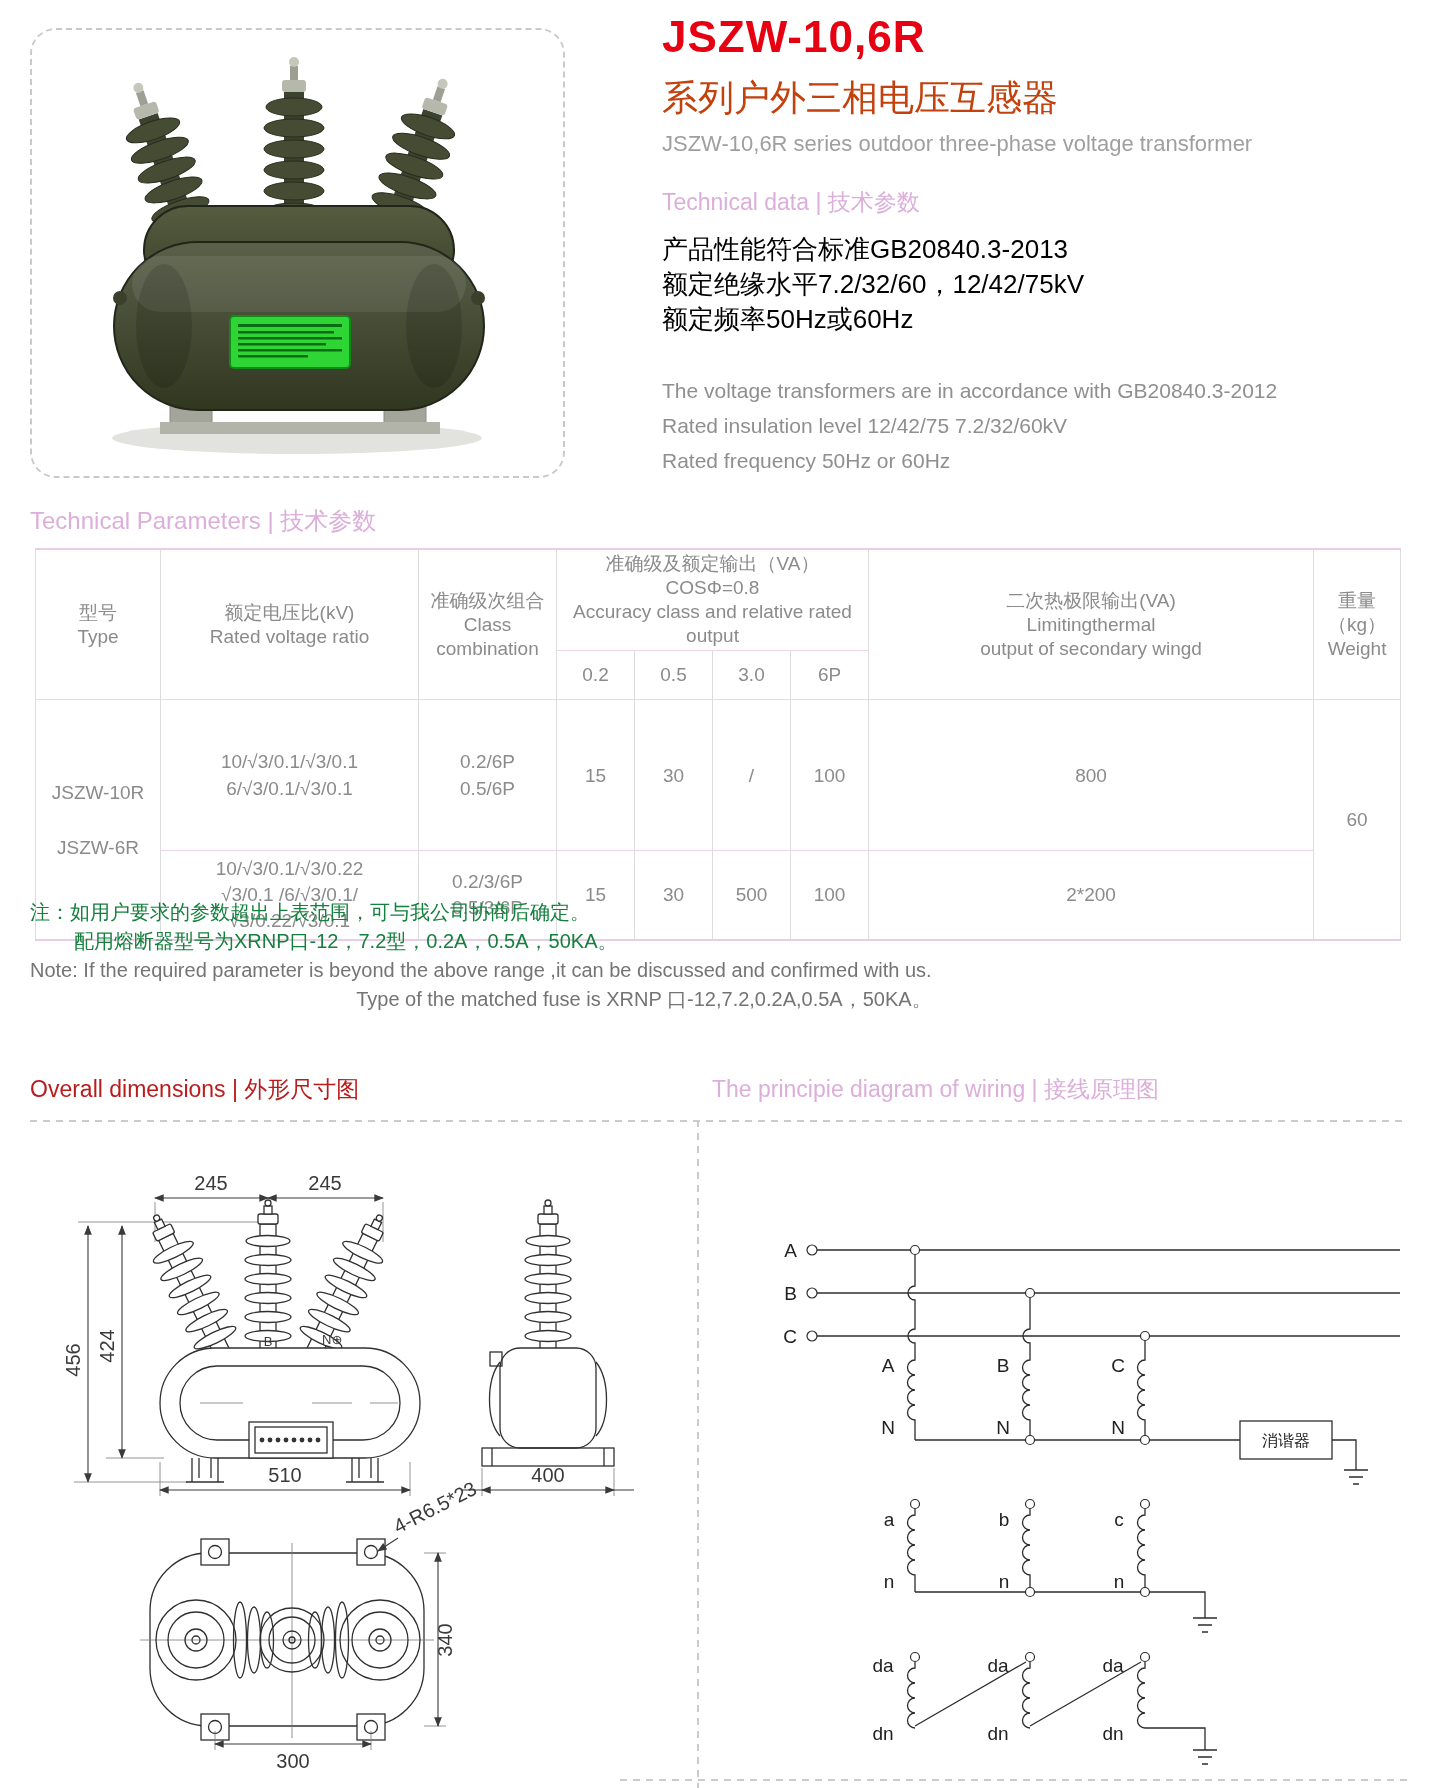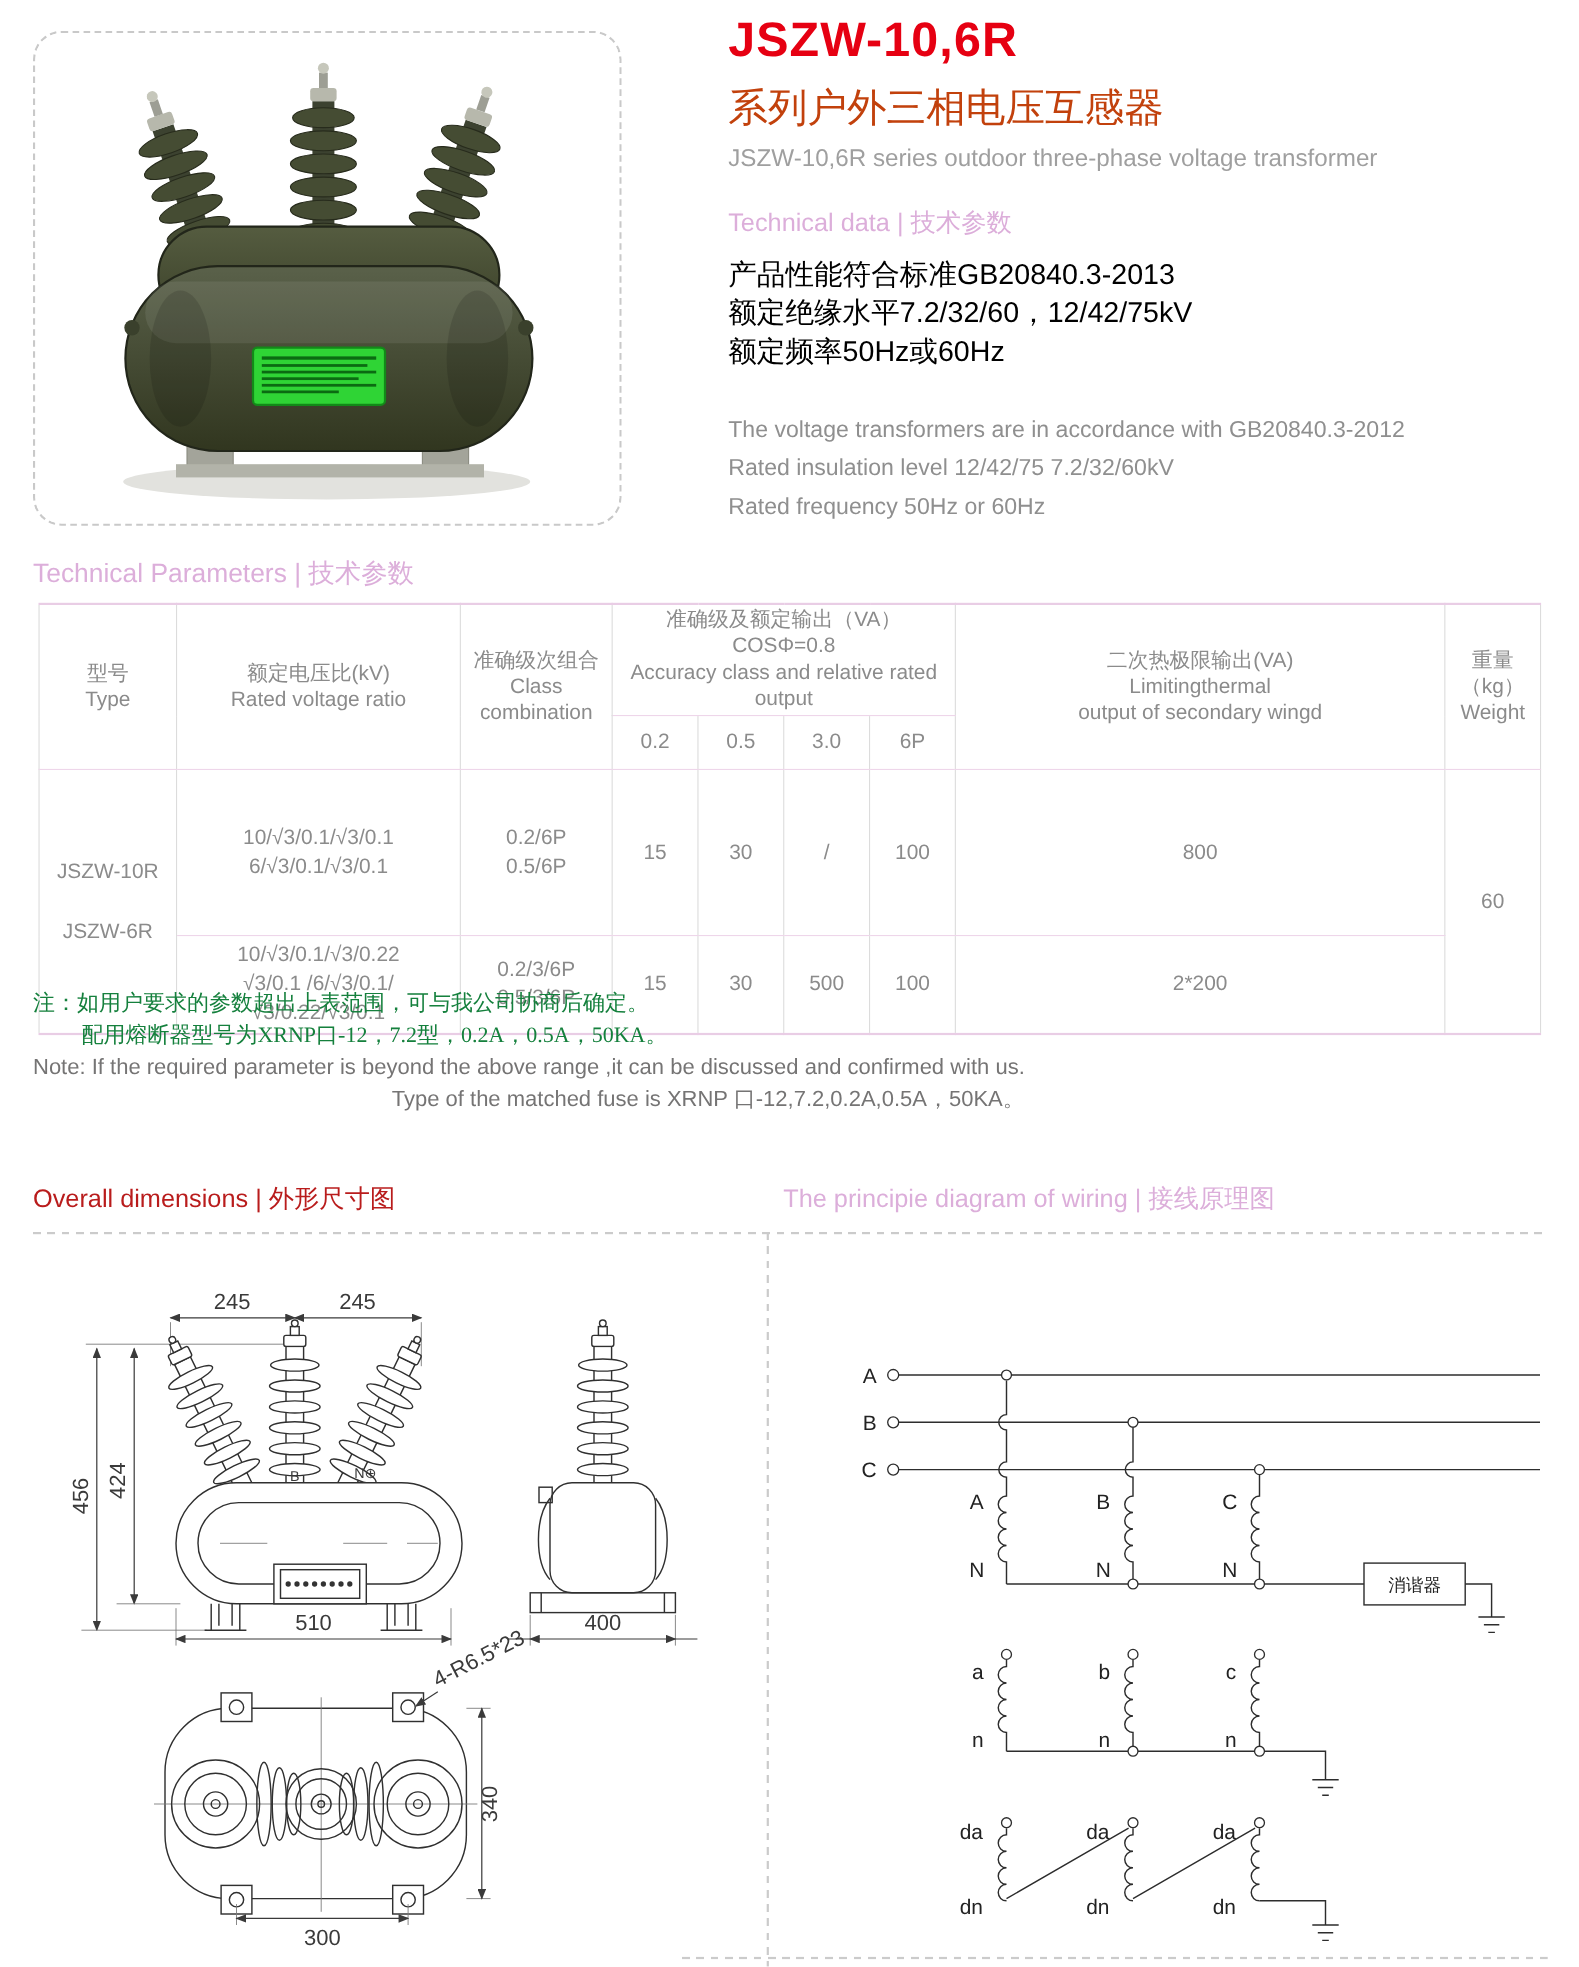--- a/index.html
+++ b/index.html
@@ -27,21 +27,21 @@
              vertical-align:middle;line-height:24px;padding:2px;}
   .hr1 td{height:50px;}
   .hr2 td{height:44px;}
   .dr1 td{height:146px;line-height:27px;}
   .dr2 td{height:84px;line-height:26px;}
   .type-cell div+div{margin-top:28px;}
   
   .notes{position:absolute;left:30px;top:898px;font-size:20px;line-height:29px;}
   .notes .cn{color:#15803d;}
   .notes .en{color:#757474;}
-  .notes .ind1{padding-left:44px;font-family:Liberation Serif, serif;}
+  .notes .ind1{padding-left:44px;}
   .notes .ind2{padding-left:62px;text-align:right;}
   
   .dims-heading{position:absolute;left:30px;top:1074px;font-size:23px;color:#b91c1c;}
   .wiring-heading{position:absolute;left:712px;top:1074px;font-size:23px;color:#dcaeda;}
   .dash-h{position:absolute;left:30px;top:1120px;width:1375px;height:2px;
           background:repeating-linear-gradient(90deg,#cbcbcb 0 7px,transparent 7px 13px);}
   .dash-v{position:absolute;left:697px;top:1120px;width:2px;height:668px;
           background:repeating-linear-gradient(180deg,#cbcbcb 0 7px,transparent 7px 13px);}
   .dash-b{position:absolute;left:620px;top:1779px;width:787px;height:2px;
           background:repeating-linear-gradient(90deg,#cbcbcb 0 7px,transparent 7px 13px);}

